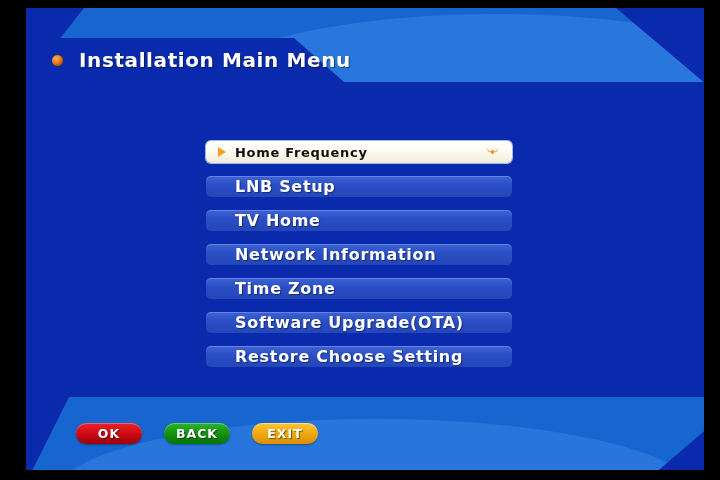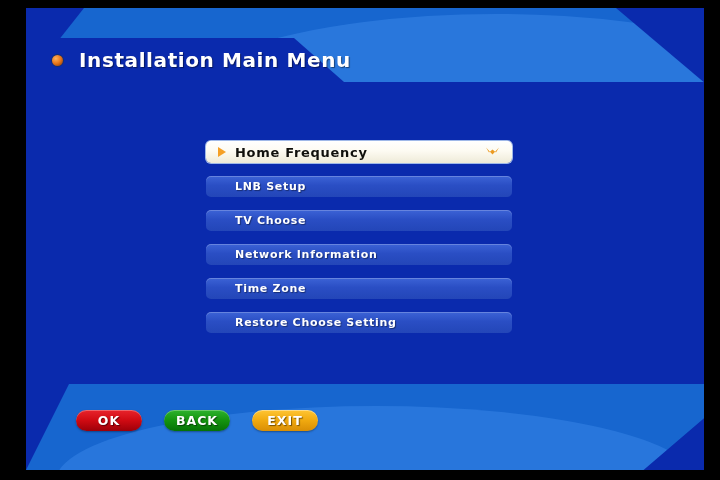--- a/index.html
+++ b/index.html
@@ -129,21 +129,21 @@
     border-radius: 5px;
     background: linear-gradient(to bottom, #3c63d6 0%, #2a4ec4 45%, #2346b8 100%);
     box-shadow: inset 0 1px 0 rgba(255,255,255,0.22);
     display: flex;
     align-items: center;
     box-sizing: border-box;
     padding-left: 29px;
   }
   .menu-item .label {
     color: #ffffff;
-    font-size: 11px;
+    font-size: 16px;
     font-weight: bold;
     letter-spacing: 0.7px;
     text-shadow: 1px 1px 1px rgba(0,0,0,0.40);
     white-space: nowrap;
   }
 
   
   .menu-item.selected {
     background: linear-gradient(to bottom, #ffffff 0%, #fdfbf2 45%, #eeead8 100%);
     box-shadow: 0 0 0 1px #9fb8e8, inset 0 1px 0 #ffffff;
@@ -178,21 +178,21 @@
     line-height: 1;
     font-weight: bold;
   }
 
   
   .bottom-band {
     position: absolute;
     left: 0;
     bottom: 0;
     width: 678px;
-    height: 86px;
+    height: 73px;
     background: #1766cf;
     overflow: hidden;
   }
   .bottom-band .cut-left {
     position: absolute;
     left: -1px;
     top: 0;
     width: 44px;
     height: 88px;
     background: #0a2aad;
@@ -284,31 +284,34 @@
             <path d="M1 1 L4 6 L7.5 3 L11 6 L14 1 L7.5 8 Z" fill="#eb9b23"></path>
           </svg>
         </span>
       </div>
 
       <div class="menu-item">
         <span class="label">LNB Setup</span>
       </div>
 
       <div class="menu-item">
-        <span class="label">TV Choose</span>
+        <span class="label">TV Home</span>
       </div>
 
       <div class="menu-item">
         <span class="label">Network Information</span>
       </div>
 
       <div class="menu-item">
         <span class="label">Time Zone</span>
       </div>
 
+      <div class="menu-item">
+        <span class="label">Software Upgrade(OTA)</span>
+      </div>
 
 
 
       <div class="menu-item">
         <span class="label">Restore Choose Setting</span>
       </div>
 
     </div>
 
     <div class="bottom-band">

